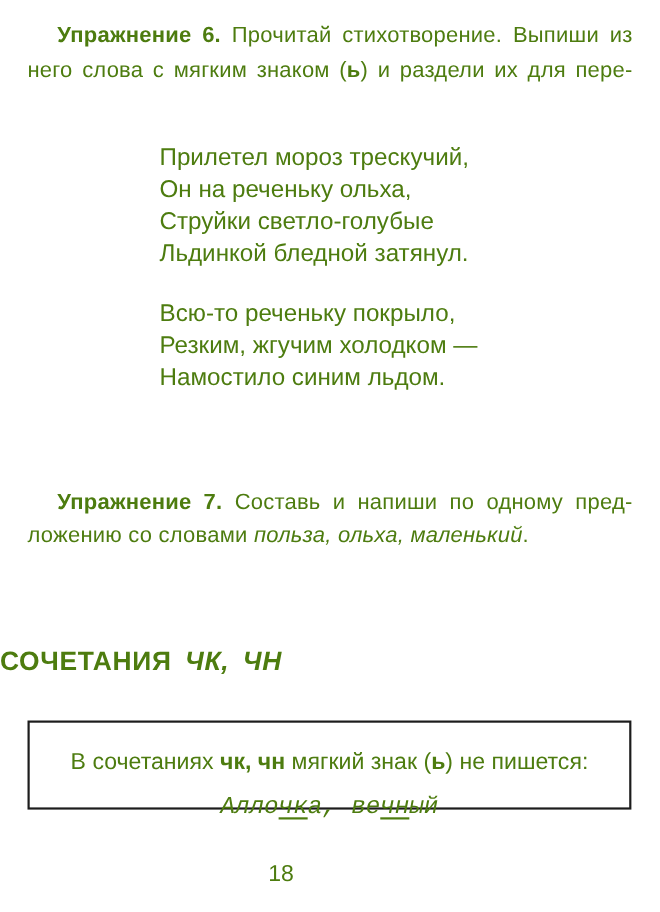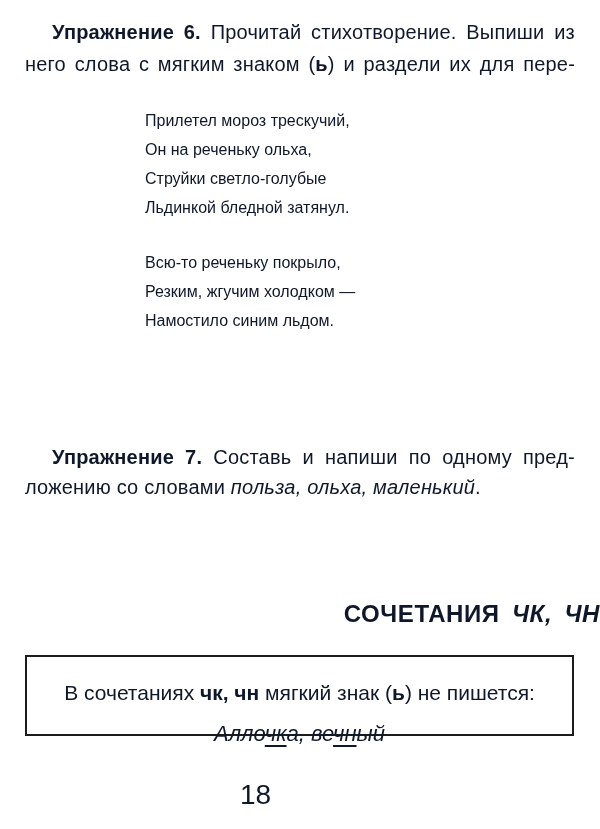--- a/index.html
+++ b/index.html
@@ -2,78 +2,79 @@
 <html><head>
 <meta charset="utf-8">
 <style>
   * { margin: 0; padding: 0; box-sizing: border-box; }
   html, body { background: #ffffff; }
   .page {
     position: relative;
     width: 600px;
     height: 829px;
     background: #ffffff;
-    color: #0f172a;
+    color: #4d7c0f;
     font-family: "Liberation Sans", sans-serif;
     overflow: hidden;
   }
   .b { font-weight: bold; }
   .i { font-style: italic; }
   .u {
     text-decoration: underline;
     text-underline-offset: 4px;
     text-decoration-thickness: 1.5px;
   }
   .block { position: absolute; left: 25px; right: 25px; }
   .para { font-size: 20px; line-height: 32px; letter-spacing: 0.2px; }
   .jl { text-align-last: justify; }
   .ind { text-indent: 27px; }
   .ex6 { top: 16px; }
   .ex7 { top: 430px; line-height: 30px; margin-top: 12px; }
   .poem-block {
     position: absolute;
     left: 145px;
     width: 312px;
-    font-size: 16px;
+    font-size: 22px;
     line-height: 29px;
+    margin-top: 22px;
   }
   .stanza1 { top: 106px; }
   .stanza2 { top: 248px; }
   .poem-attr { top: 357px; text-align: right; font-style: italic; }
   .heading {
     position: absolute;
     left: 0;
-    top: 599px;
+    top: 587px;
     width: 600px;
-    text-align: right;
+    text-align: left;
     font-size: 24px;
     font-weight: bold;
     letter-spacing: 0.6px;
     word-spacing: 5px;
     line-height: 30px;
   }
   .rule-box {
     position: absolute;
     left: 25px;
     top: 655px;
     width: 549px;
     height: 81px;
     border: 2px solid #1c1c1c;
     background: #ffffff;
     text-align: center;
   }
   .rule-line { margin-top: 22px; font-size: 21px; line-height: 28px; }
-  .rule-example { margin-top: 12px; font-size: 22px; line-height: 30px; }
+  .rule-example { margin-top: 12px; font-size: 22px; line-height: 30px; font-family: Liberation Mono, monospace; }
   .pagenum {
     position: absolute;
     left: 0;
     top: 782px;
     width: 511px;
     text-align: center;
-    font-size: 28px;
+    font-size: 21px;
     line-height: 26px;
   }
 </style>
 </head>
 <body>
 
 <div class="page">
 
   <div class="block para ex6">
     <div class="jl ind"><span class="b">Упражнение 6.</span><span> Прочитай стихотворение. Выпиши из</span></div>

